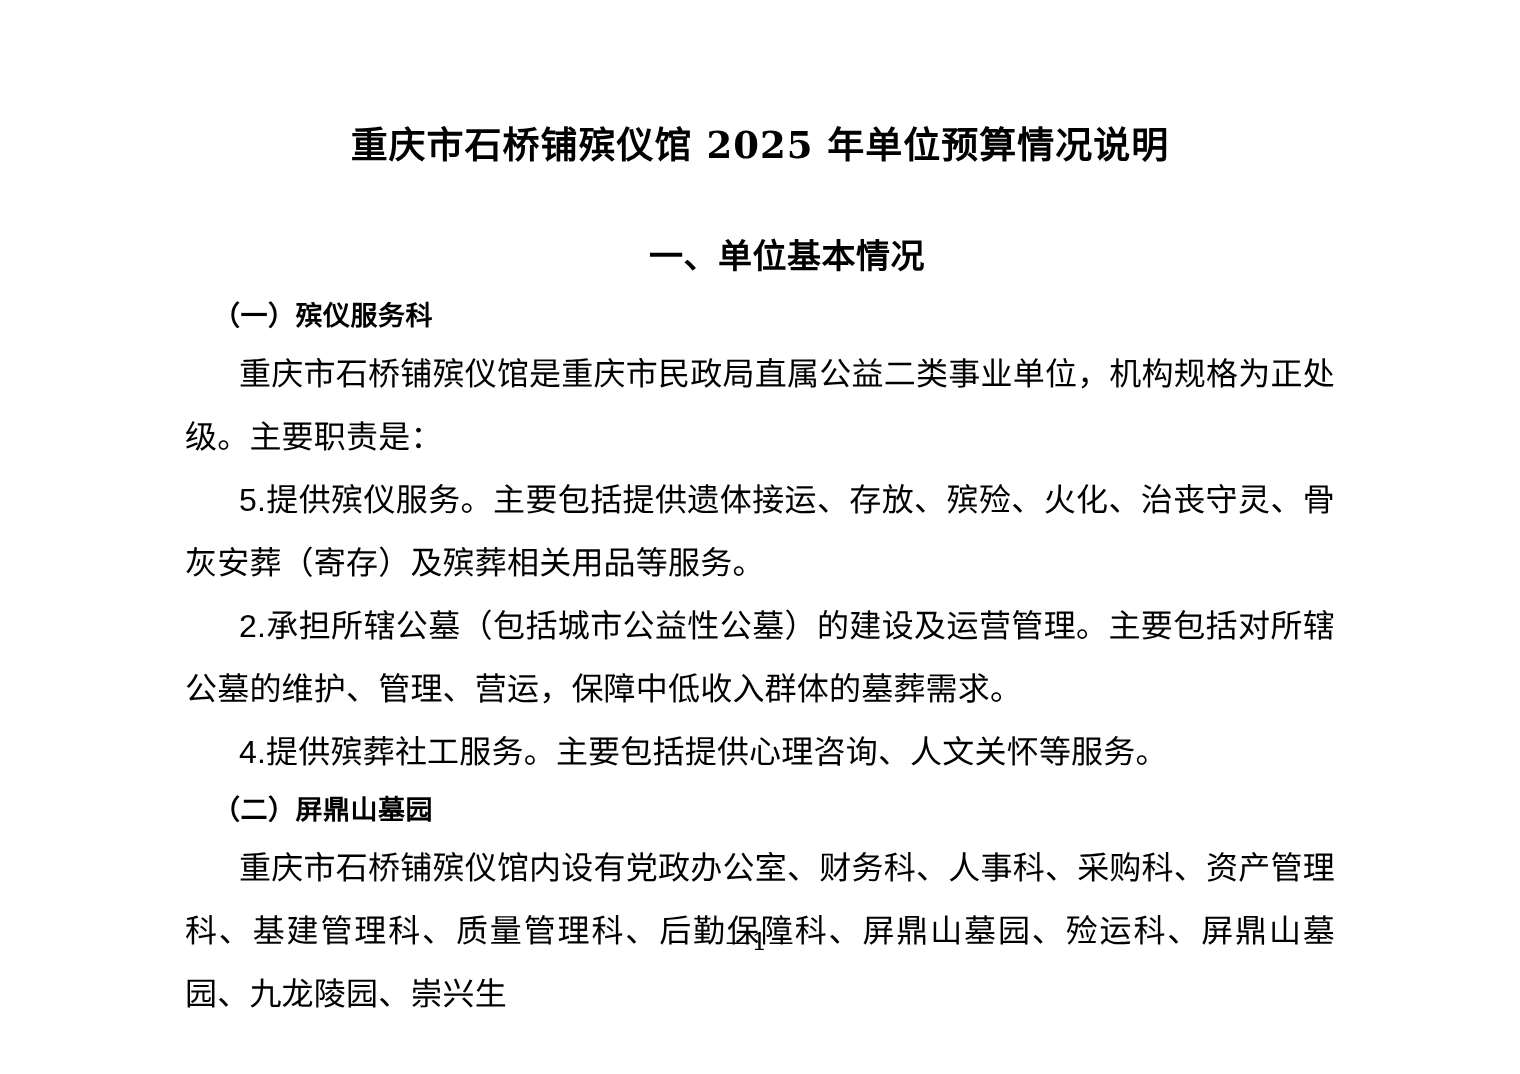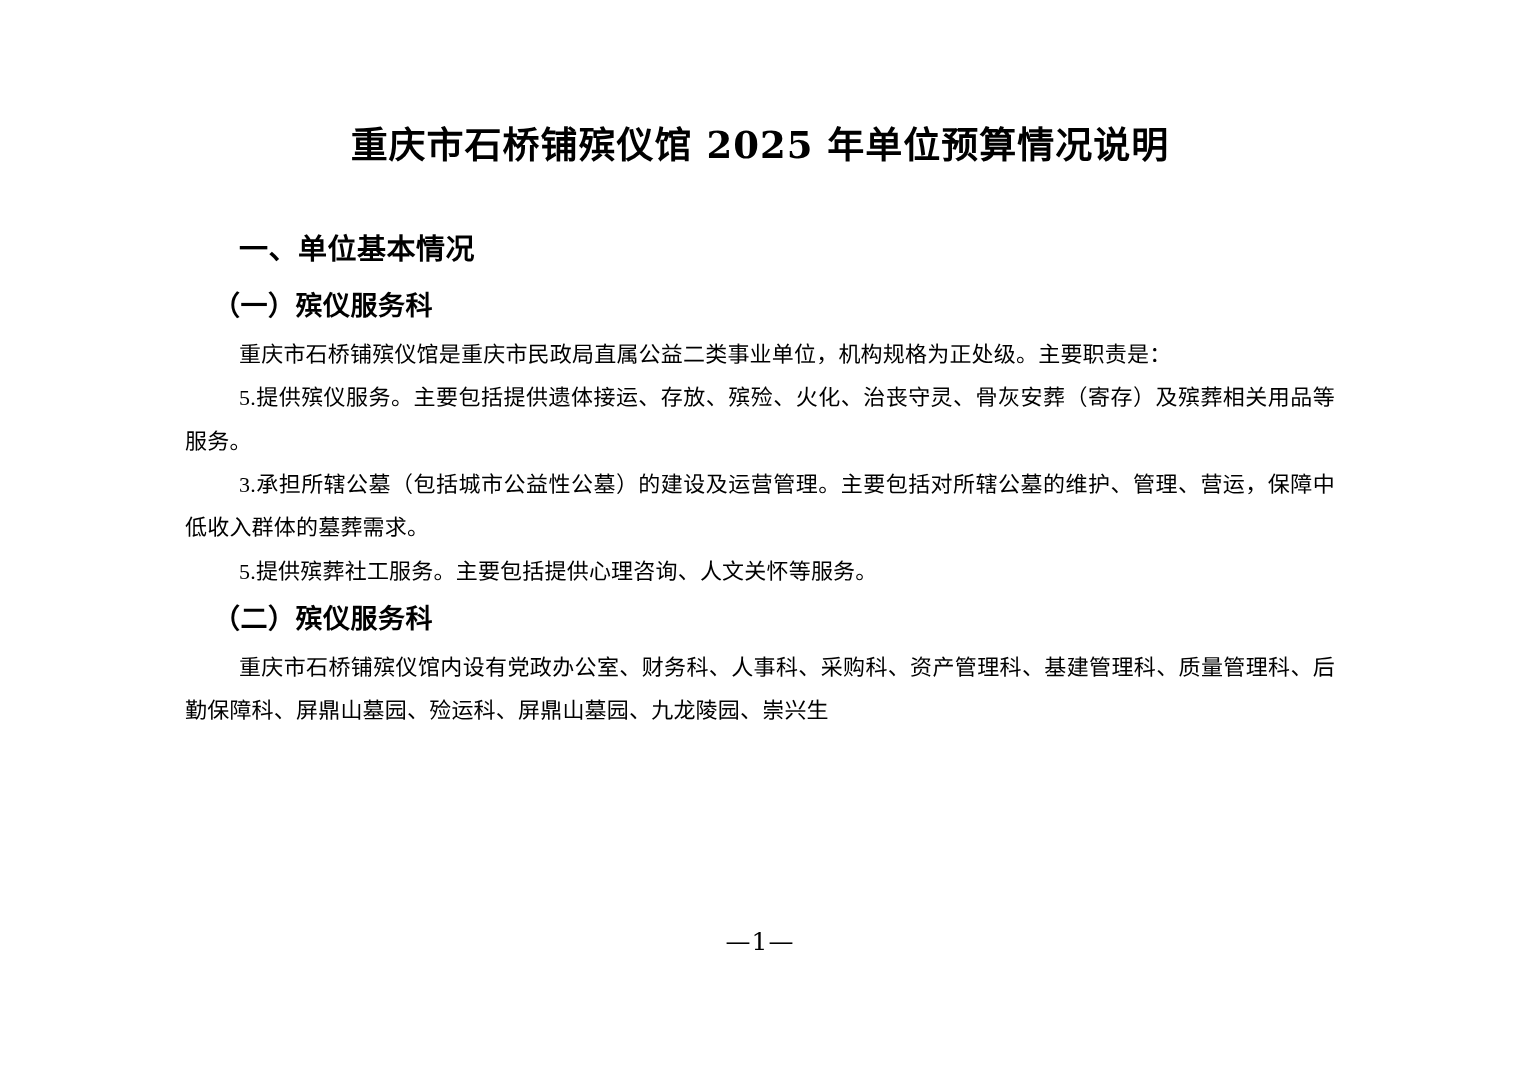--- a/index.html
+++ b/index.html
@@ -30,46 +30,47 @@
   .doc-title {
     text-align: center;
     font-size: 37px;
     font-weight: bold;
     letter-spacing: 1px;
     line-height: 1.4;
     margin: 0 0 52px 0;
     font-family: "DejaVu Serif", "Liberation Serif", serif;
   }
   .heading-1 {
-    font-size: 29px;
+    font-size: 34px;
     font-weight: bold;
     line-height: 1.95;
     margin: 0;
     text-indent: 54px;
-    font-family: Liberation Mono, monospace;
+    font-family: Liberation Serif, serif;
     letter-spacing: 0.5px;
+    text-align: center;
   }
   .heading-2 {
     font-size: 27px;
     font-weight: bold;
     line-height: 1.95;
     margin: 0;
     text-indent: 28px;
     font-family: "DejaVu Serif", "Liberation Serif", serif;
     letter-spacing: 0.5px;
   }
   .para {
-    font-size: 22px;
+    font-size: 32px;
     line-height: 1.97;
     margin: 0;
     text-indent: 54px;
     text-align: justify;
     text-justify: inter-ideograph;
     letter-spacing: 0.2px;
-    font-family: Liberation Serif, serif;
+    font-family: Liberation Sans, sans-serif;
   }
   .page-number {
     position: absolute;
     left: 0;
     right: 0;
     bottom: 118px;
     text-align: center;
     font-size: 25px;
     font-family: "DejaVu Serif", "Liberation Serif", serif;
     letter-spacing: 1px;
@@ -84,24 +85,24 @@
     <h1 class="doc-title">重庆市石桥铺殡仪馆 2025 年单位预算情况说明</h1>
 
     <p class="heading-1">一、单位基本情况</p>
 
     <p class="heading-2">（一）殡仪服务科</p>
 
     <p class="para">重庆市石桥铺殡仪馆是重庆市民政局直属公益二类事业单位，机构规格为正处级。主要职责是：</p>
 
     <p class="para">5.提供殡仪服务。主要包括提供遗体接运、存放、殡殓、火化、治丧守灵、骨灰安葬（寄存）及殡葬相关用品等服务。</p>
 
-    <p class="para">3.承担所辖公墓（包括城市公益性公墓）的建设及运营管理。主要包括对所辖公墓的维护、管理、营运，保障中低收入群体的墓葬需求。</p>
+    <p class="para">2.承担所辖公墓（包括城市公益性公墓）的建设及运营管理。主要包括对所辖公墓的维护、管理、营运，保障中低收入群体的墓葬需求。</p>
 
-    <p class="para">5.提供殡葬社工服务。主要包括提供心理咨询、人文关怀等服务。</p>
+    <p class="para">4.提供殡葬社工服务。主要包括提供心理咨询、人文关怀等服务。</p>
 
-    <p class="heading-2">（二）殡仪服务科</p>
+    <p class="heading-2">（二）屏鼎山墓园</p>
 
     <p class="para">重庆市石桥铺殡仪馆内设有党政办公室、财务科、人事科、采购科、资产管理科、基建管理科、质量管理科、后勤保障科、屏鼎山墓园、殓运科、屏鼎山墓园、九龙陵园、崇兴生</p>
 
   </div>
 
   <div class="page-number">—1—</div>
 </div>
 
 </body></html>

